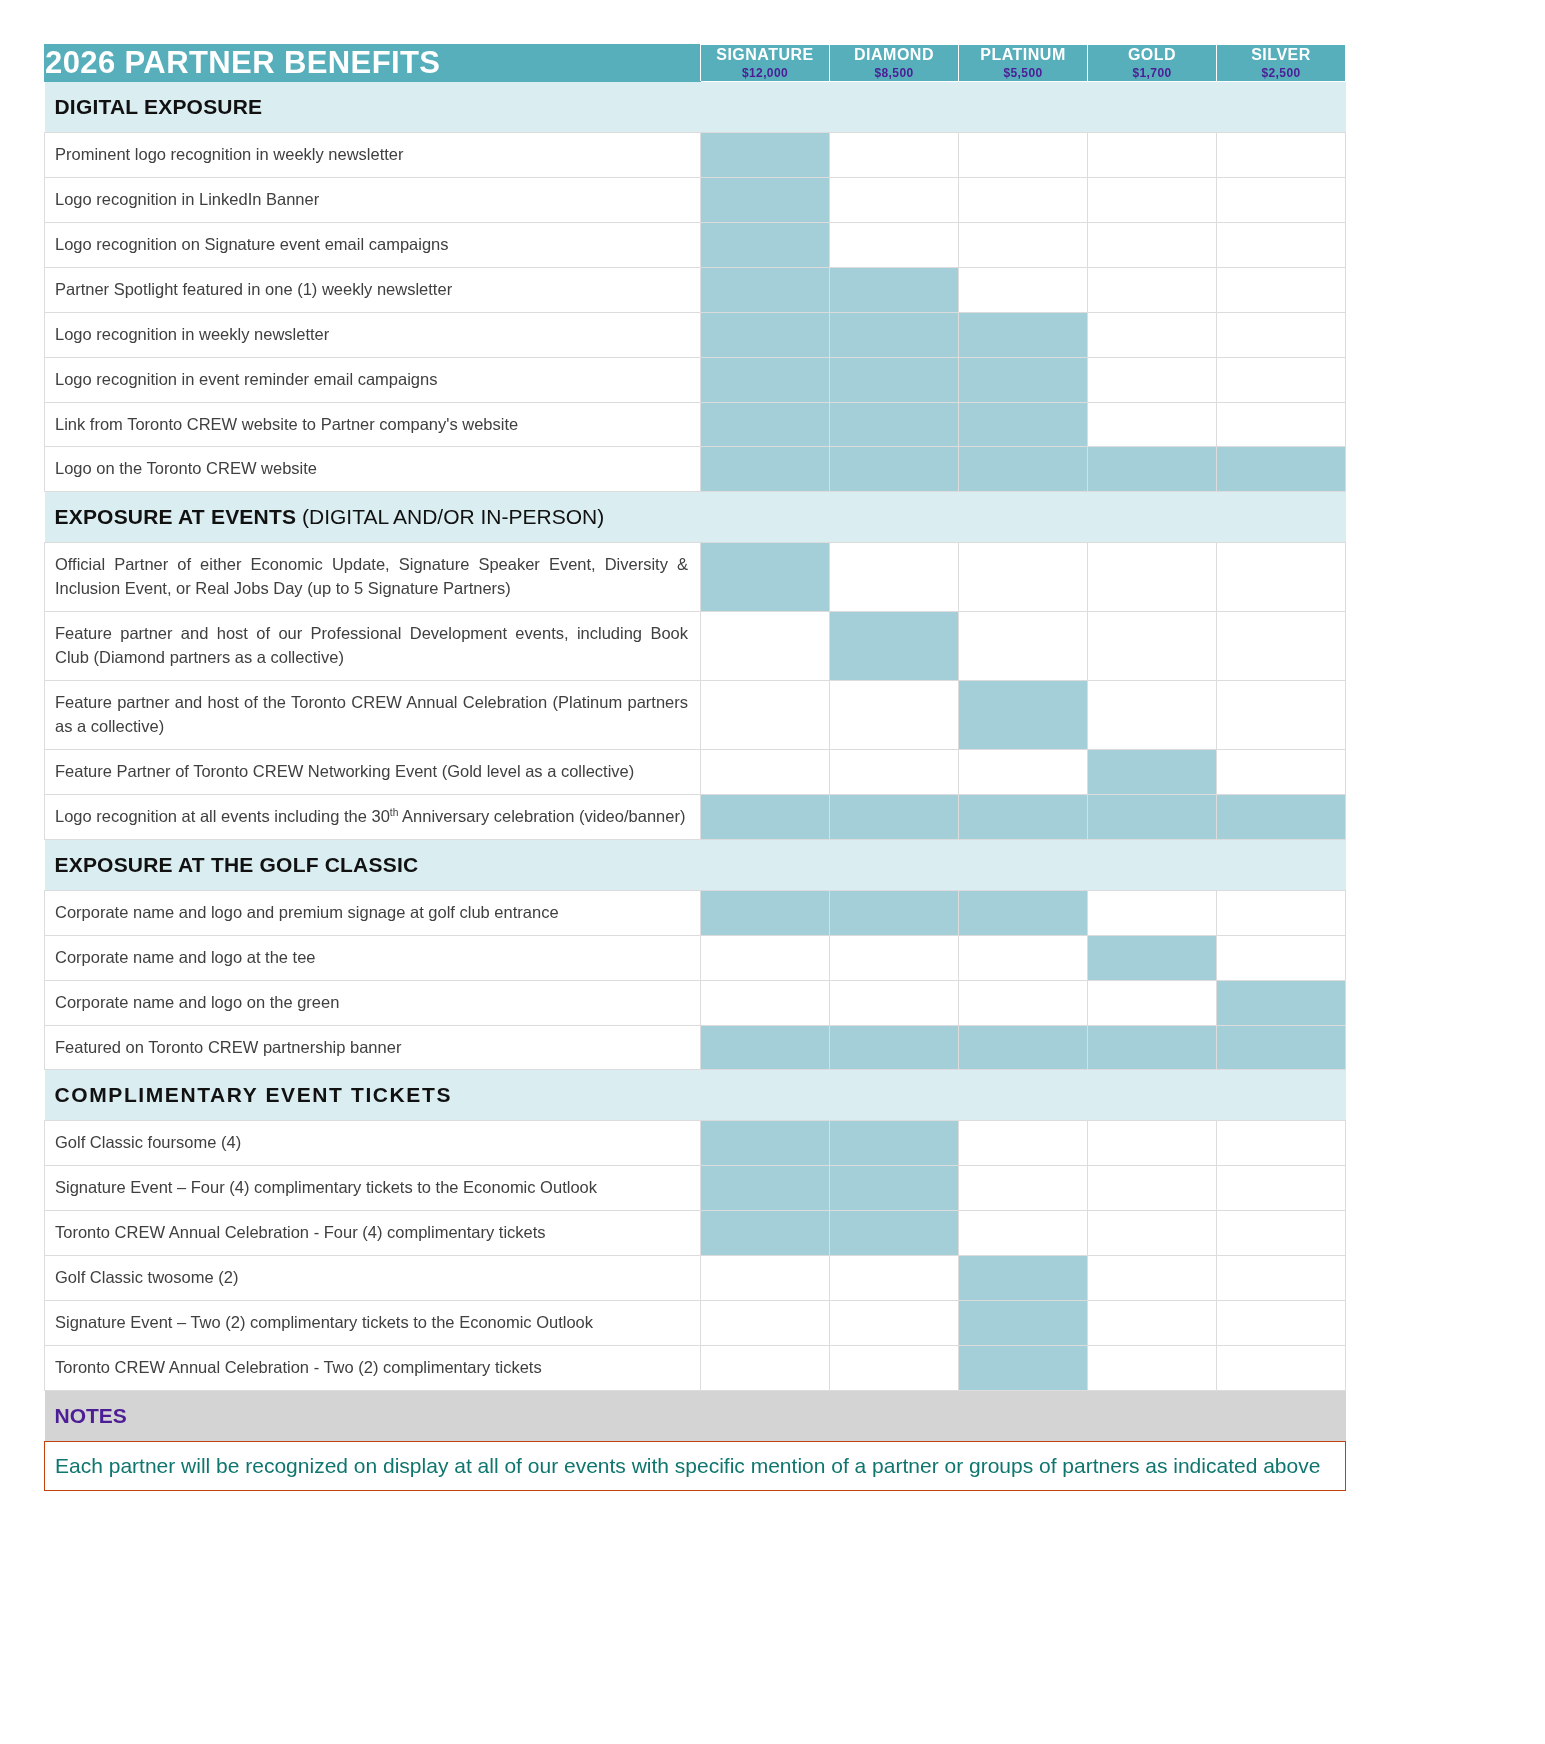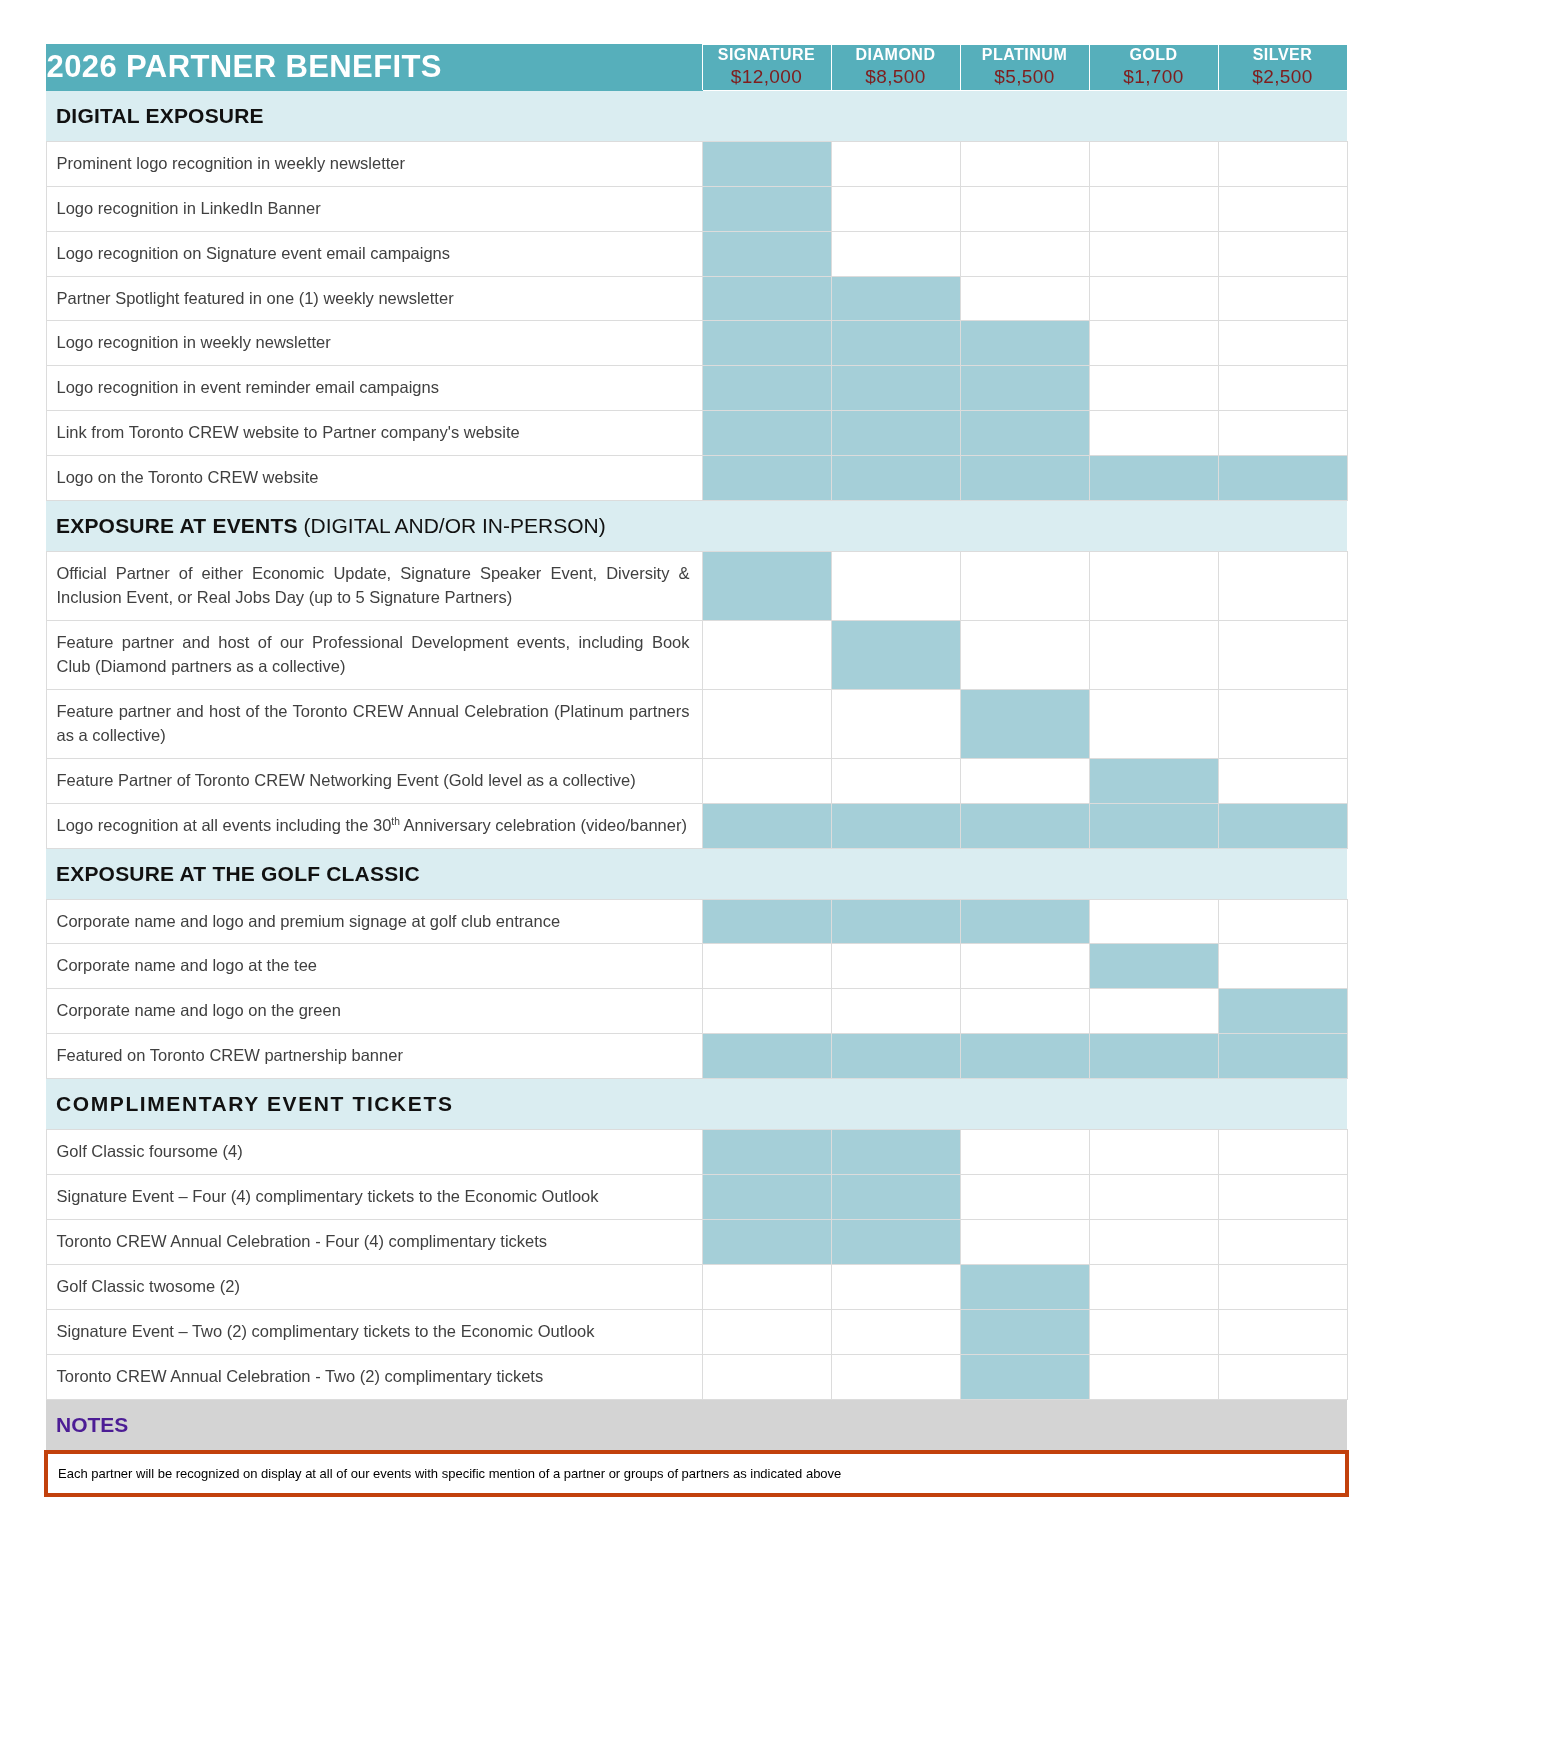--- a/index.html
+++ b/index.html
@@ -47,23 +47,23 @@
     margin-left: 30px;
   }
   .tier-name {
     color: #ffffff;
     font-size: 16px;
     font-weight: bold;
     letter-spacing: 0.5px;
     line-height: 1.28;
   }
   .tier-price {
-    color: #7f1d1d;
-    font-size: 19px;
-    font-weight: normal;
+    color: #4c1d95;
+    font-size: 12px;
+    font-weight: bold;
     letter-spacing: 0.4px;
     line-height: 1.28;
   }
 
   
   tr.section-row td {
     background: #DAEDF1;
     border: none;
     padding: 13px 0 13px 10px;
   }
@@ -106,25 +106,25 @@
   }
   tr.data-row td.label.justify { text-align: justify; text-align-last: left; }
   tr.data-row td.mark {
     border: 1px solid #DCDCDC;
     background: #ffffff;
     padding: 0;
   }
   tr.data-row td.mark.on { background: #A5CFD8; }
 
   tr.note-text-row td {
-    border: 4px solid #c2410c;
+    border: 1px solid #c2410c;
     background: #ffffff;
     padding: 12px 10px;
-    font-size: 13px;
-    color: #000000;
+    font-size: 21px;
+    color: #0f766e;
   }
   sup { font-size: 0.62em; vertical-align: super; line-height: 0; }
 </style>
 </head>
 <body>
 
 <div class="page">
   <table class="benefits">
     <colgroup>
       <col class="c-label">

